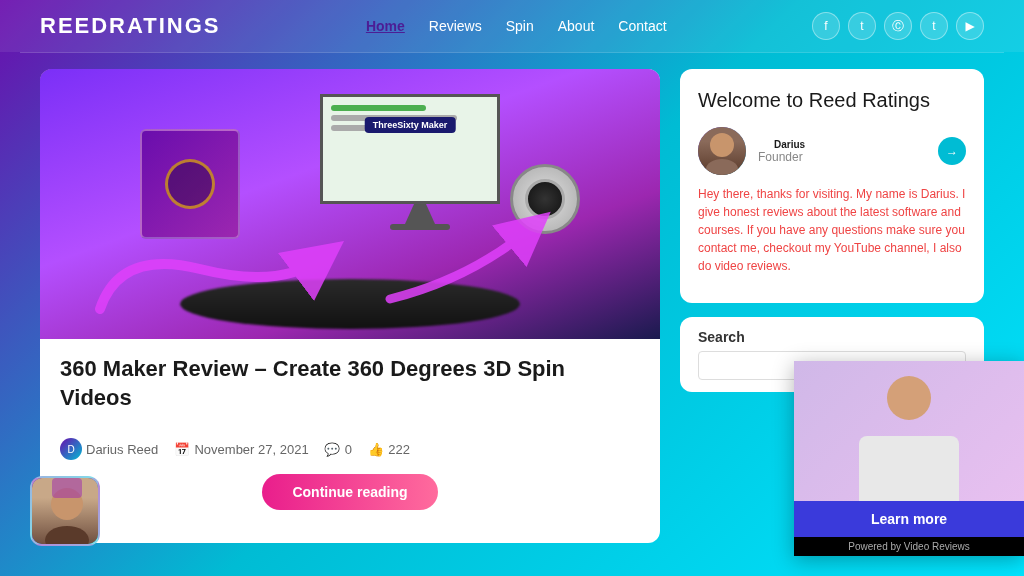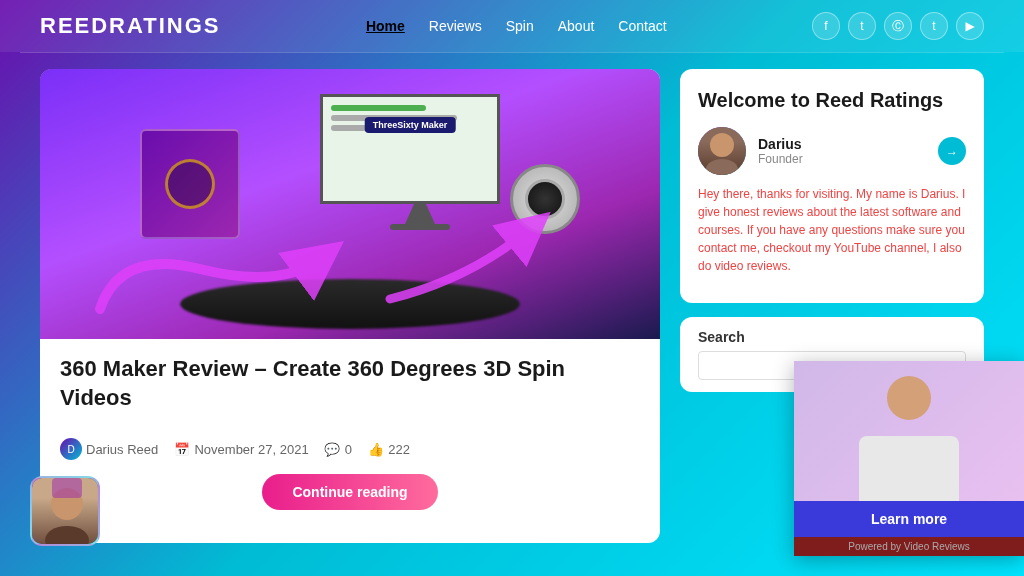--- a/index.html
+++ b/index.html
@@ -32,21 +32,21 @@
       align-items: center;
       gap: 24px;
     }
     .nav a {
       color: #fff;
       text-decoration: none;
       font-size: 14px;
       font-weight: 500;
     }
     .nav a.active {
-      color: #000000;
+      color: #4c1d95;
       font-weight: 700;
       text-decoration: underline;
     }
     .social-icons {
       display: flex;
       gap: 8px;
       align-items: center;
     }
     .social-icon {
       width: 28px;
@@ -284,21 +284,21 @@
       flex-direction: column;
       gap: 14px;
     }
     .sidebar-card {
       background: #fff;
       border-radius: 12px;
       padding: 18px;
     }
     .sidebar-title {
       font-size: 20px;
-      font-weight: 700;
+      font-weight: 400;
       color: #1a1a1a;
       margin-bottom: 14px;
       line-height: 1.3;
     }
     .author-row {
       display: flex;
       align-items: center;
       gap: 12px;
       margin-bottom: 10px;
     }
@@ -318,22 +318,23 @@
       display: flex;
       align-items: flex-end;
       justify-content: center;
       overflow: hidden;
     }
     .author-info {
       flex: 1;
     }
     .author-name {
       font-weight: 700;
-      font-size: 14px;
+      font-size: 10px;
       color: #1a1a1a;
+      margin-left: 16px;
     }
     .author-role {
       font-size: 12px;
       color: #888;
     }
     .author-link-btn {
       background: #00bcd4;
       color: #fff;
       border: none;
       width: 28px;
@@ -418,21 +419,21 @@
       background: #3a3adb;
       color: #fff;
       border: none;
       width: 100%;
       padding: 10px;
       font-size: 14px;
       font-weight: 600;
       cursor: pointer;
     }
     .powered-by {
-      background: #7f1d1d;
+      background: #000000;
       color: #aaa;
       font-size: 10px;
       text-align: center;
       padding: 4px;
     }
 
     
     .bottom-avatar {
       position: absolute;
       bottom: 30px;

